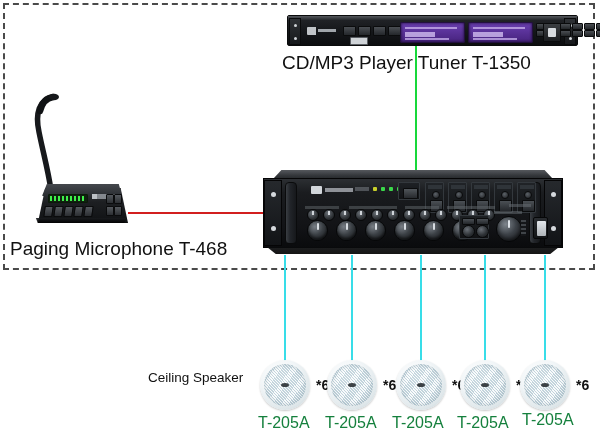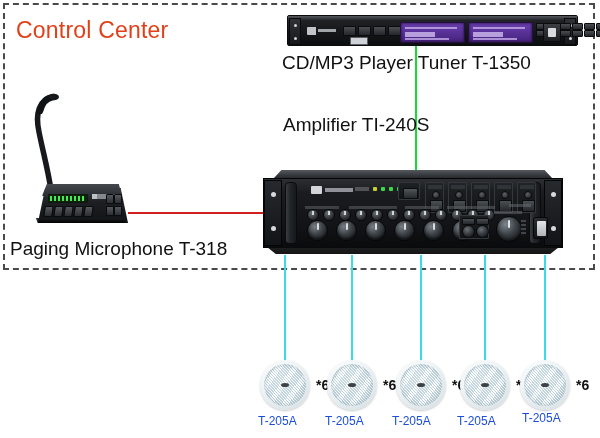--- a/index.html
+++ b/index.html
@@ -257,29 +257,28 @@
     background:
       repeating-linear-gradient(48deg, rgba(255,255,255,.85) 0 1px, rgba(176,198,208,.55) 1px 2.1px),
       radial-gradient(circle at 40% 35%,#e7f1f5 0%,#cfdde4 60%,#b7c8d1 100%);
     box-shadow:inset 0 0 4px rgba(120,145,158,.5);
   }
   .spk .dot{
     position:absolute;left:21px;top:23px;width:8px;height:4px;border-radius:50%;
     background:#3c4246;
   }
   .spk-x{position:absolute;font-size:14px;font-weight:bold;color:#111;}
-  .spk-name{position:absolute;font-size:12px;color:#1d4ed8;white-space:nowrap;}
+  .spk-name{position:absolute;font-size:16px;color:#15803d;white-space:nowrap;}
 </style>
 </head>
 <body>
 
 <div id="stage">
 
   <div class="cc-frame"></div>
-  <div class="cc-title">Control Center</div>
 
   <div class="line-green"></div>
   <div class="line-red"></div>
   <div class="line-cyan" style="left:284px;"></div>
   <div class="line-cyan" style="left:351px;"></div>
   <div class="line-cyan" style="left:420px;"></div>
   <div class="line-cyan" style="left:484px;"></div>
   <div class="line-cyan" style="left:544px;"></div>
 
   <div class="cd">
@@ -362,24 +361,23 @@
       </div>
       <div class="mb-side">
         <b style="left:0;top:0"></b>
           <b style="left:8px;top:0"></b>
         <b style="left:0;top:12px"></b>
           <b style="left:8px;top:12px"></b>
       </div>
       <div class="mb-foot"></div>
     </div>
   </div>
-  <div class="lbl lbl-mic">Paging Microphone T-318</div>
+  <div class="lbl lbl-mic">Paging Microphone T-468</div>
 
   <div class="lbl lbl-amp">
-    <div>Amplifier TI-240S</div>
   </div>
 
   <div class="amp">
     <div class="amp-topface"></div>
     <div class="amp-face"></div>
     <div class="amp-shadow"></div>
 
     <div class="amp-ear l">
         <i class="a"></i>
         <i class="b"></i>
@@ -472,20 +470,21 @@
     </div>
 
     <div class="mastercap"></div>
     <div class="masterknob"></div>
 
     <div class="amp-termtxt"></div>
     <div class="amp-vent"></div>
     <div class="amp-switch"></div>
   </div>
 
+  <div class="lbl lbl-ceil">Ceiling Speaker</div>
 
   <div class="spk" style="left:260px;top:360px">
     <div class="grille"></div>
     <div class="dot"></div>
   </div>
   <div class="spk-x" style="left:316px;top:377px">*6</div>
   <div class="spk-name" style="left:258px;top:414px">T-205A</div>
 
   <div class="spk" style="left:327px;top:360px">
     <div class="grille"></div>

